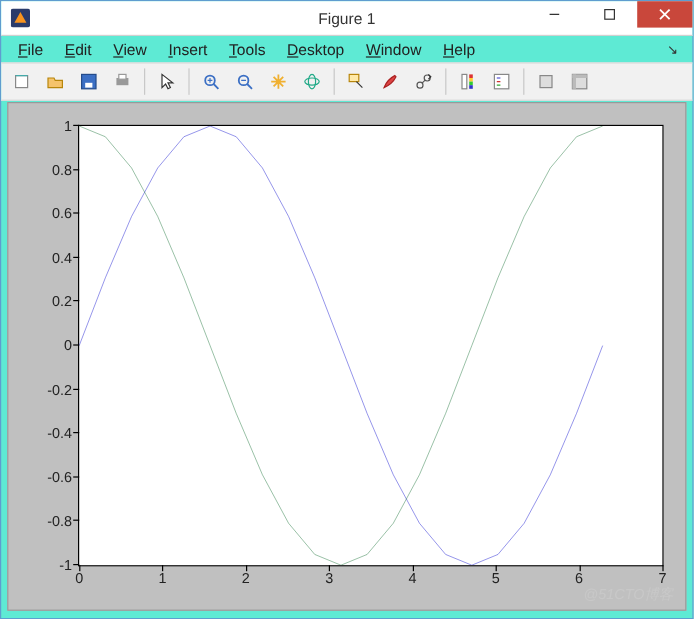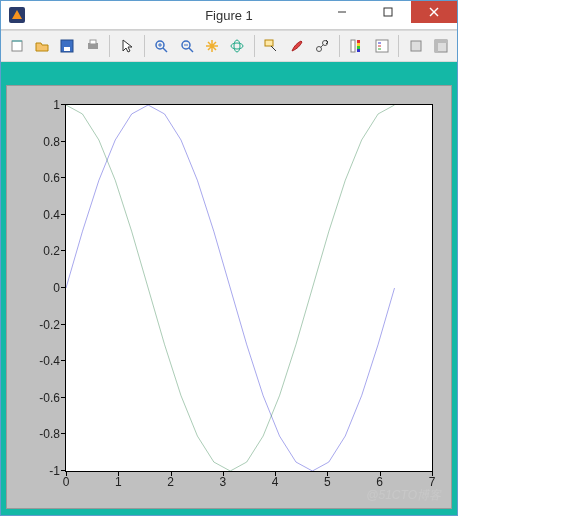--- a/index.html
+++ b/index.html
@@ -1,16 +1,16 @@
 <!DOCTYPE html>
 <html><head>
 <meta charset="utf-8">
 <style>
   body{margin:0;padding:0;font-family:"Segoe UI",Tahoma,sans-serif;font-size:13px;background:#fff;user-select:none}
-  .window{width:458px;height:516px;background:#14b8a6;border:1px solid #5f9dcf;box-sizing:border-box;position:relative}
+  .window{width:578px;height:516px;background:#5eead4;border:1px solid #5f9dcf;box-sizing:border-box;position:relative}
   .titlebar{height:28px;background:#fff;border-bottom:1px solid #d0d0d0;position:relative;display:flex;align-items:center}
   .titlebar .appicon{width:16px;height:16px;margin:0 6px 0 8px;display:inline-block}
   .titlebar .title{position:absolute;left:0;right:0;text-align:center;color:#333;font-size:13px;pointer-events:none}
   .winbtns{position:absolute;right:0;top:0;height:22px;display:flex}
   .winbtn{width:46px;height:22px;display:flex;align-items:center;justify-content:center}
   .winbtn.close{background:#c9473b;color:#fff}
   .menubar{height:22px;display:flex;align-items:center;padding:0 6px;gap:2px}
   .menubar span{padding:2px 8px;color:#222}
   .menubar span u{text-decoration:underline}
   .menubar .dock{margin-left:auto;font-size:11px;color:#333;padding-right:6px}
@@ -52,20 +52,31 @@
         </div>
       <div class="winbtn close">
           <svg width="10" height="10">
             <line x1="1" y1="1" x2="9" y2="9" stroke="#fff" stroke-width="1.5"></line>
             <line x1="9" y1="1" x2="1" y2="9" stroke="#fff" stroke-width="1.5"></line>
           </svg>
         </div>
     </div>
   </div>
 
+  <div class="menubar" id="menubar">
+    <span><u>F</u>ile</span>
+      <span><u>E</u>dit</span>
+      <span><u>V</u>iew</span>
+      <span><u>I</u>nsert</span>
+      <span><u>T</u>ools</span>
+      <span><u>D</u>esktop</span>
+      <span><u>W</u>indow</span>
+      <span><u>H</u>elp</span>
+      <span class="dock">↘</span>
+  </div>
 
   <div class="toolbar" id="toolbar">
       <div class="tbtn">
         <svg width="16" height="16" viewBox="0 0 16 16">
           <rect x="3" y="3" width="10" height="10" fill="#fff" stroke="#888"></rect>
           <path d="M3 3h10" stroke="#4aa"></path>
         </svg>
       </div>
       <div class="tbtn">
         <svg width="16" height="16" viewBox="0 0 16 16">

